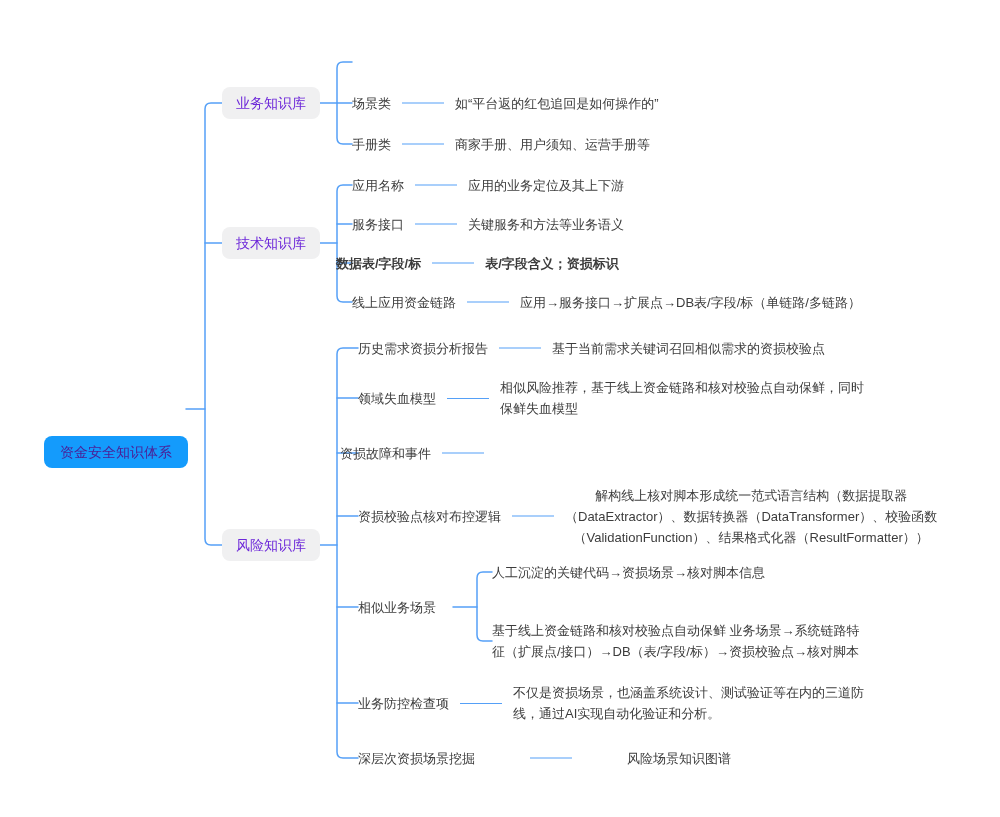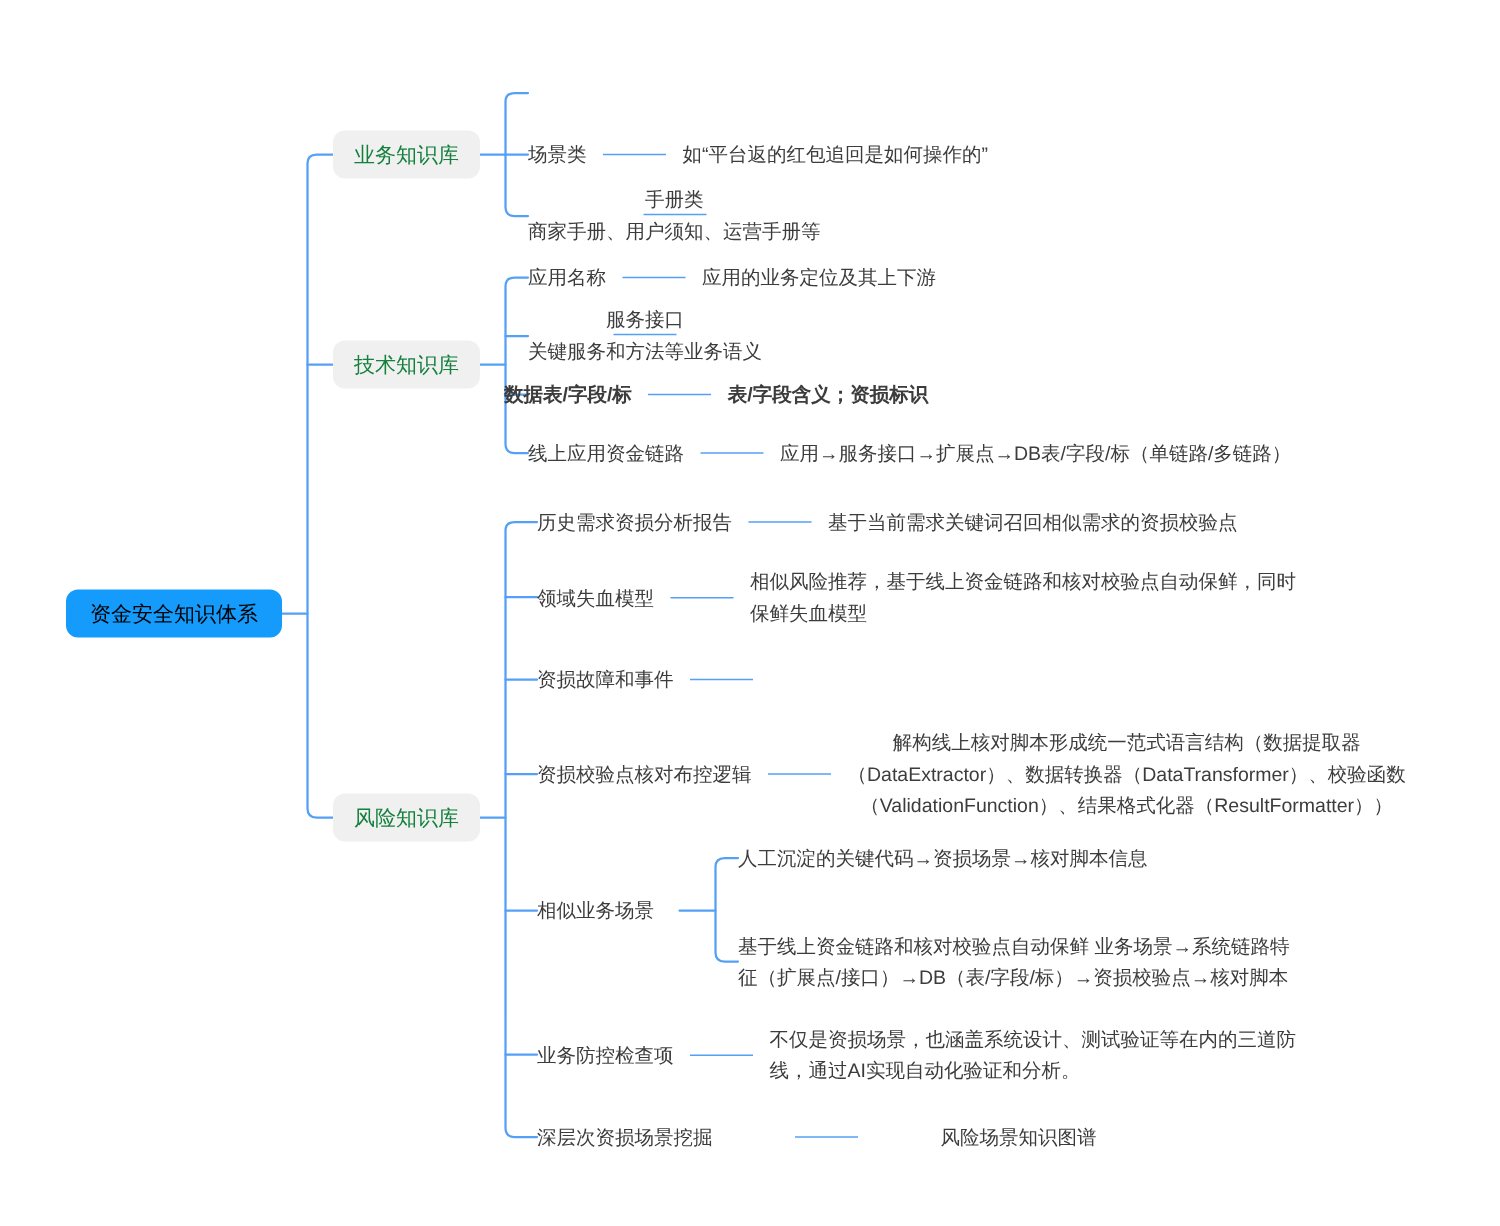--- a/index.html
+++ b/index.html
@@ -6,22 +6,22 @@
   .canvas{
     position:relative;width:1000px;height:817px;background:#ffffff;overflow:hidden;
     font-family:"Liberation Sans","DejaVu Sans",sans-serif;color:#3c3c3c;
   }
   .connectors{position:absolute;left:0;top:0;width:1000px;height:817px;}
   .connectors path{fill:none;stroke:#55a0f7;stroke-width:1.5;stroke-linecap:round;stroke-linejoin:round;}
   .box{
     position:absolute;transform:translateY(-50%);border-radius:8px;
     font-size:14px;line-height:16px;padding:8px 14px;white-space:nowrap;cursor:default;
   }
-  .box.root{background:#149bfc;color:#000000;padding:8px 16px;}
-  .box.branch{background:#f0f0f1;color:#15803d;}
+  .box.root{background:#149bfc;color:#4c1d95;padding:8px 16px;margin-top:43px;}
+  .box.branch{background:#f0f0f1;color:#6d28d9;}
   .row{
     position:absolute;transform:translateY(-50%);display:flex;align-items:center;
   }
   .t-label{font-size:13px;line-height:19px;white-space:nowrap;flex:none;cursor:default;}
   .dash{flex:none;width:42px;height:0;border-top:1.5px solid #55a0f7;margin:0 11px;}
   .t-desc{font-size:13px;line-height:21px;white-space:pre-line;cursor:default;}
   .t-desc.center{text-align:center;}
 </style>
 </head>
 <body>
@@ -59,32 +59,32 @@
 
   <div class="box branch" style="left:222px;top:103px;">业务知识库</div>
   <div class="box branch" style="left:222px;top:243px;">技术知识库</div>
   <div class="box branch" style="left:222px;top:545px;">风险知识库</div>
 
   <div class="row" style="left:352px;top:103px;justify-content:center;">
     <span class="t-label">场景类</span>
     <span class="dash"></span>
     <span class="t-desc">如“平台返的红包追回是如何操作的”</span>
   </div>
-  <div class="row" style="left:352px;top:144px;flex-direction:column;">
+  <div class="row" style="left:352px;top:144px;">
     <span class="t-label">手册类</span>
     <span class="dash"></span>
     <span class="t-desc">商家手册、用户须知、运营手册等</span>
   </div>
 
   <div class="row" style="left:352px;top:185px;">
     <span class="t-label">应用名称</span>
     <span class="dash"></span>
     <span class="t-desc">应用的业务定位及其上下游</span>
   </div>
-  <div class="row" style="left:352px;top:224px;flex-direction:column;">
+  <div class="row" style="left:352px;top:224px;">
     <span class="t-label">服务接口</span>
     <span class="dash"></span>
     <span class="t-desc">关键服务和方法等业务语义</span>
   </div>
   <div class="row" style="left:336px;top:263px;font-weight:bold;">
     <span class="t-label">数据表/字段/标</span>
     <span class="dash"></span>
     <span class="t-desc">表/字段含义；资损标识</span>
   </div>
   <div class="row" style="left:352px;top:302px;">
@@ -97,21 +97,21 @@
     <span class="t-label">历史需求资损分析报告</span>
     <span class="dash"></span>
     <span class="t-desc">基于当前需求关键词召回相似需求的资损校验点</span>
   </div>
   <div class="row" style="left:358px;top:398px;align-items:center;">
     <span class="t-label">领域失血模型</span>
     <span class="dash"></span>
     <span class="t-desc">相似风险推荐，基于线上资金链路和核对校验点自动保鲜，同时
 保鲜失血模型</span>
   </div>
-  <div class="row" style="left:358px;top:453px;align-items:center;">
+  <div class="row" style="left:340px;top:453px;align-items:center;">
     <span class="t-label">资损故障和事件</span>
     <span class="dash"></span>
   </div>
   <div class="row" style="left:358px;top:516px;">
     <span class="t-label">资损校验点核对布控逻辑</span>
     <span class="dash"></span>
     <span class="t-desc center">解构线上核对脚本形成统一范式语言结构（数据提取器
 （DataExtractor）、数据转换器（DataTransformer）、校验函数
 （ValidationFunction）、结果格式化器（ResultFormatter））</span>
   </div>

